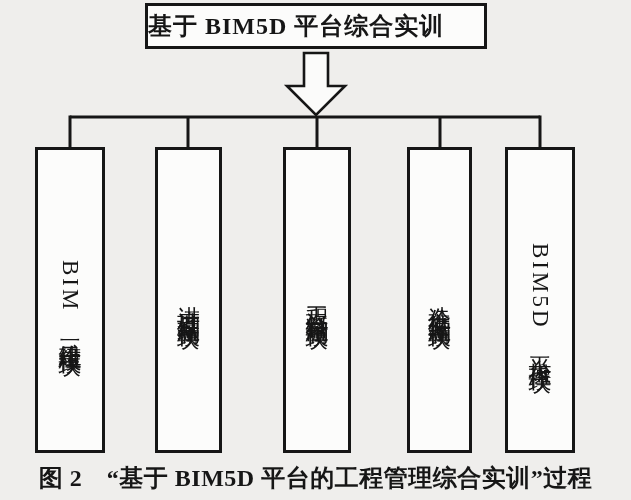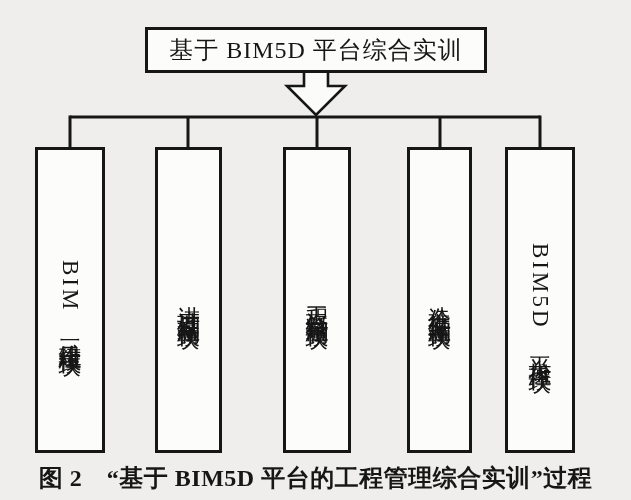--- a/index.html
+++ b/index.html
@@ -17,25 +17,24 @@
   svg.connectors{
     position:absolute;left:0;top:0;width:631px;height:500px;
     pointer-events:none;
   }
   .root-box{
     position:absolute;
     left:145px;top:3px;width:342px;height:46px;
     box-sizing:border-box;
     border:3px solid #161616;
     background:#fcfcfb;
-    display:flex;align-items:center;justify-content:center;
-    font-size:24px;font-weight:normal;
+    display:flex;align-items:center;justify-content:flex-start;
+    font-size:24px;font-weight:bold;
     letter-spacing:1px;
     white-space:nowrap;
-    margin-top:24px;
   }
   .module-box{
     position:absolute;
     top:147px;height:306px;
     box-sizing:border-box;
     border:3px solid #161616;
     background:#fcfcfb;
     display:flex;align-items:center;justify-content:center;
   }
   .module-box .vtext{

